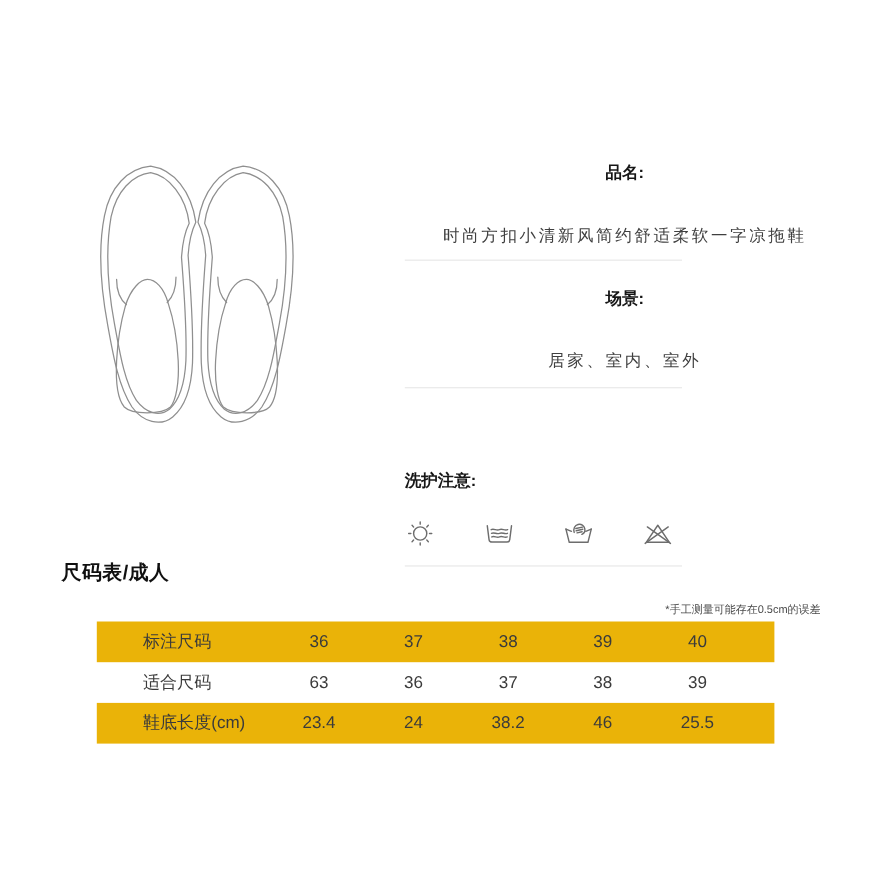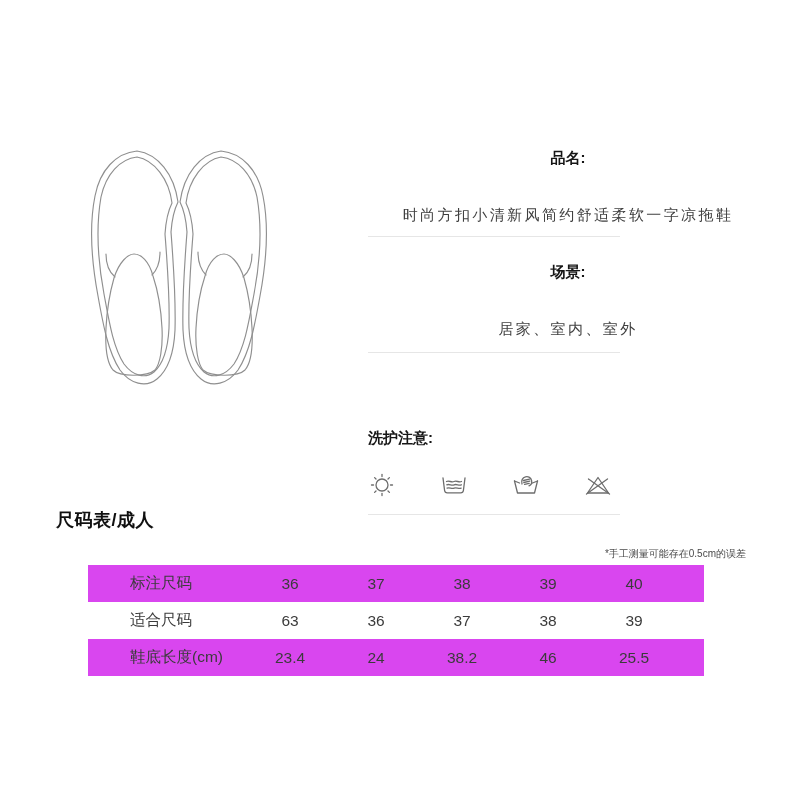--- a/index.html
+++ b/index.html
@@ -25,21 +25,21 @@
   svg.lineart path, svg.lineart circle, svg.lineart line, svg.lineart polyline{
       fill:none;stroke:#8f8f8f;stroke-width:1.15;stroke-linecap:round;stroke-linejoin:round;}
   svg.careart path, svg.careart circle, svg.careart line, svg.careart polyline{
       fill:none;stroke:#6d6d6d;stroke-width:1.3;stroke-linecap:round;stroke-linejoin:round;}
 
   
   .size-heading{position:absolute;left:56px;top:508px;font-size:18px;font-weight:700;color:#101010;letter-spacing:.5px;}
   .size-note{position:absolute;right:54px;top:520px;font-size:10px;color:#4a4a4a;margin-top:27px;}
   .size-table{position:absolute;left:88px;top:565px;width:616px;font-size:15.5px;color:#3b3b3b;}
   .srow{display:flex;height:37px;align-items:center;}
-  .srow.stripe{background:#d946ef;}
+  .srow.stripe{background:#eab308;}
   .cell-label{width:159px;padding-left:42px;box-sizing:border-box;white-space:nowrap;}
   .cell-val{width:86px;text-align:center;}
 </style>
 </head>
 <body>
 
 <div class="canvas">
 
 
   <svg class="slippers lineart" width="188" height="248" viewBox="0 0 188 248" xmlns="http://www.w3.org/2000/svg">

